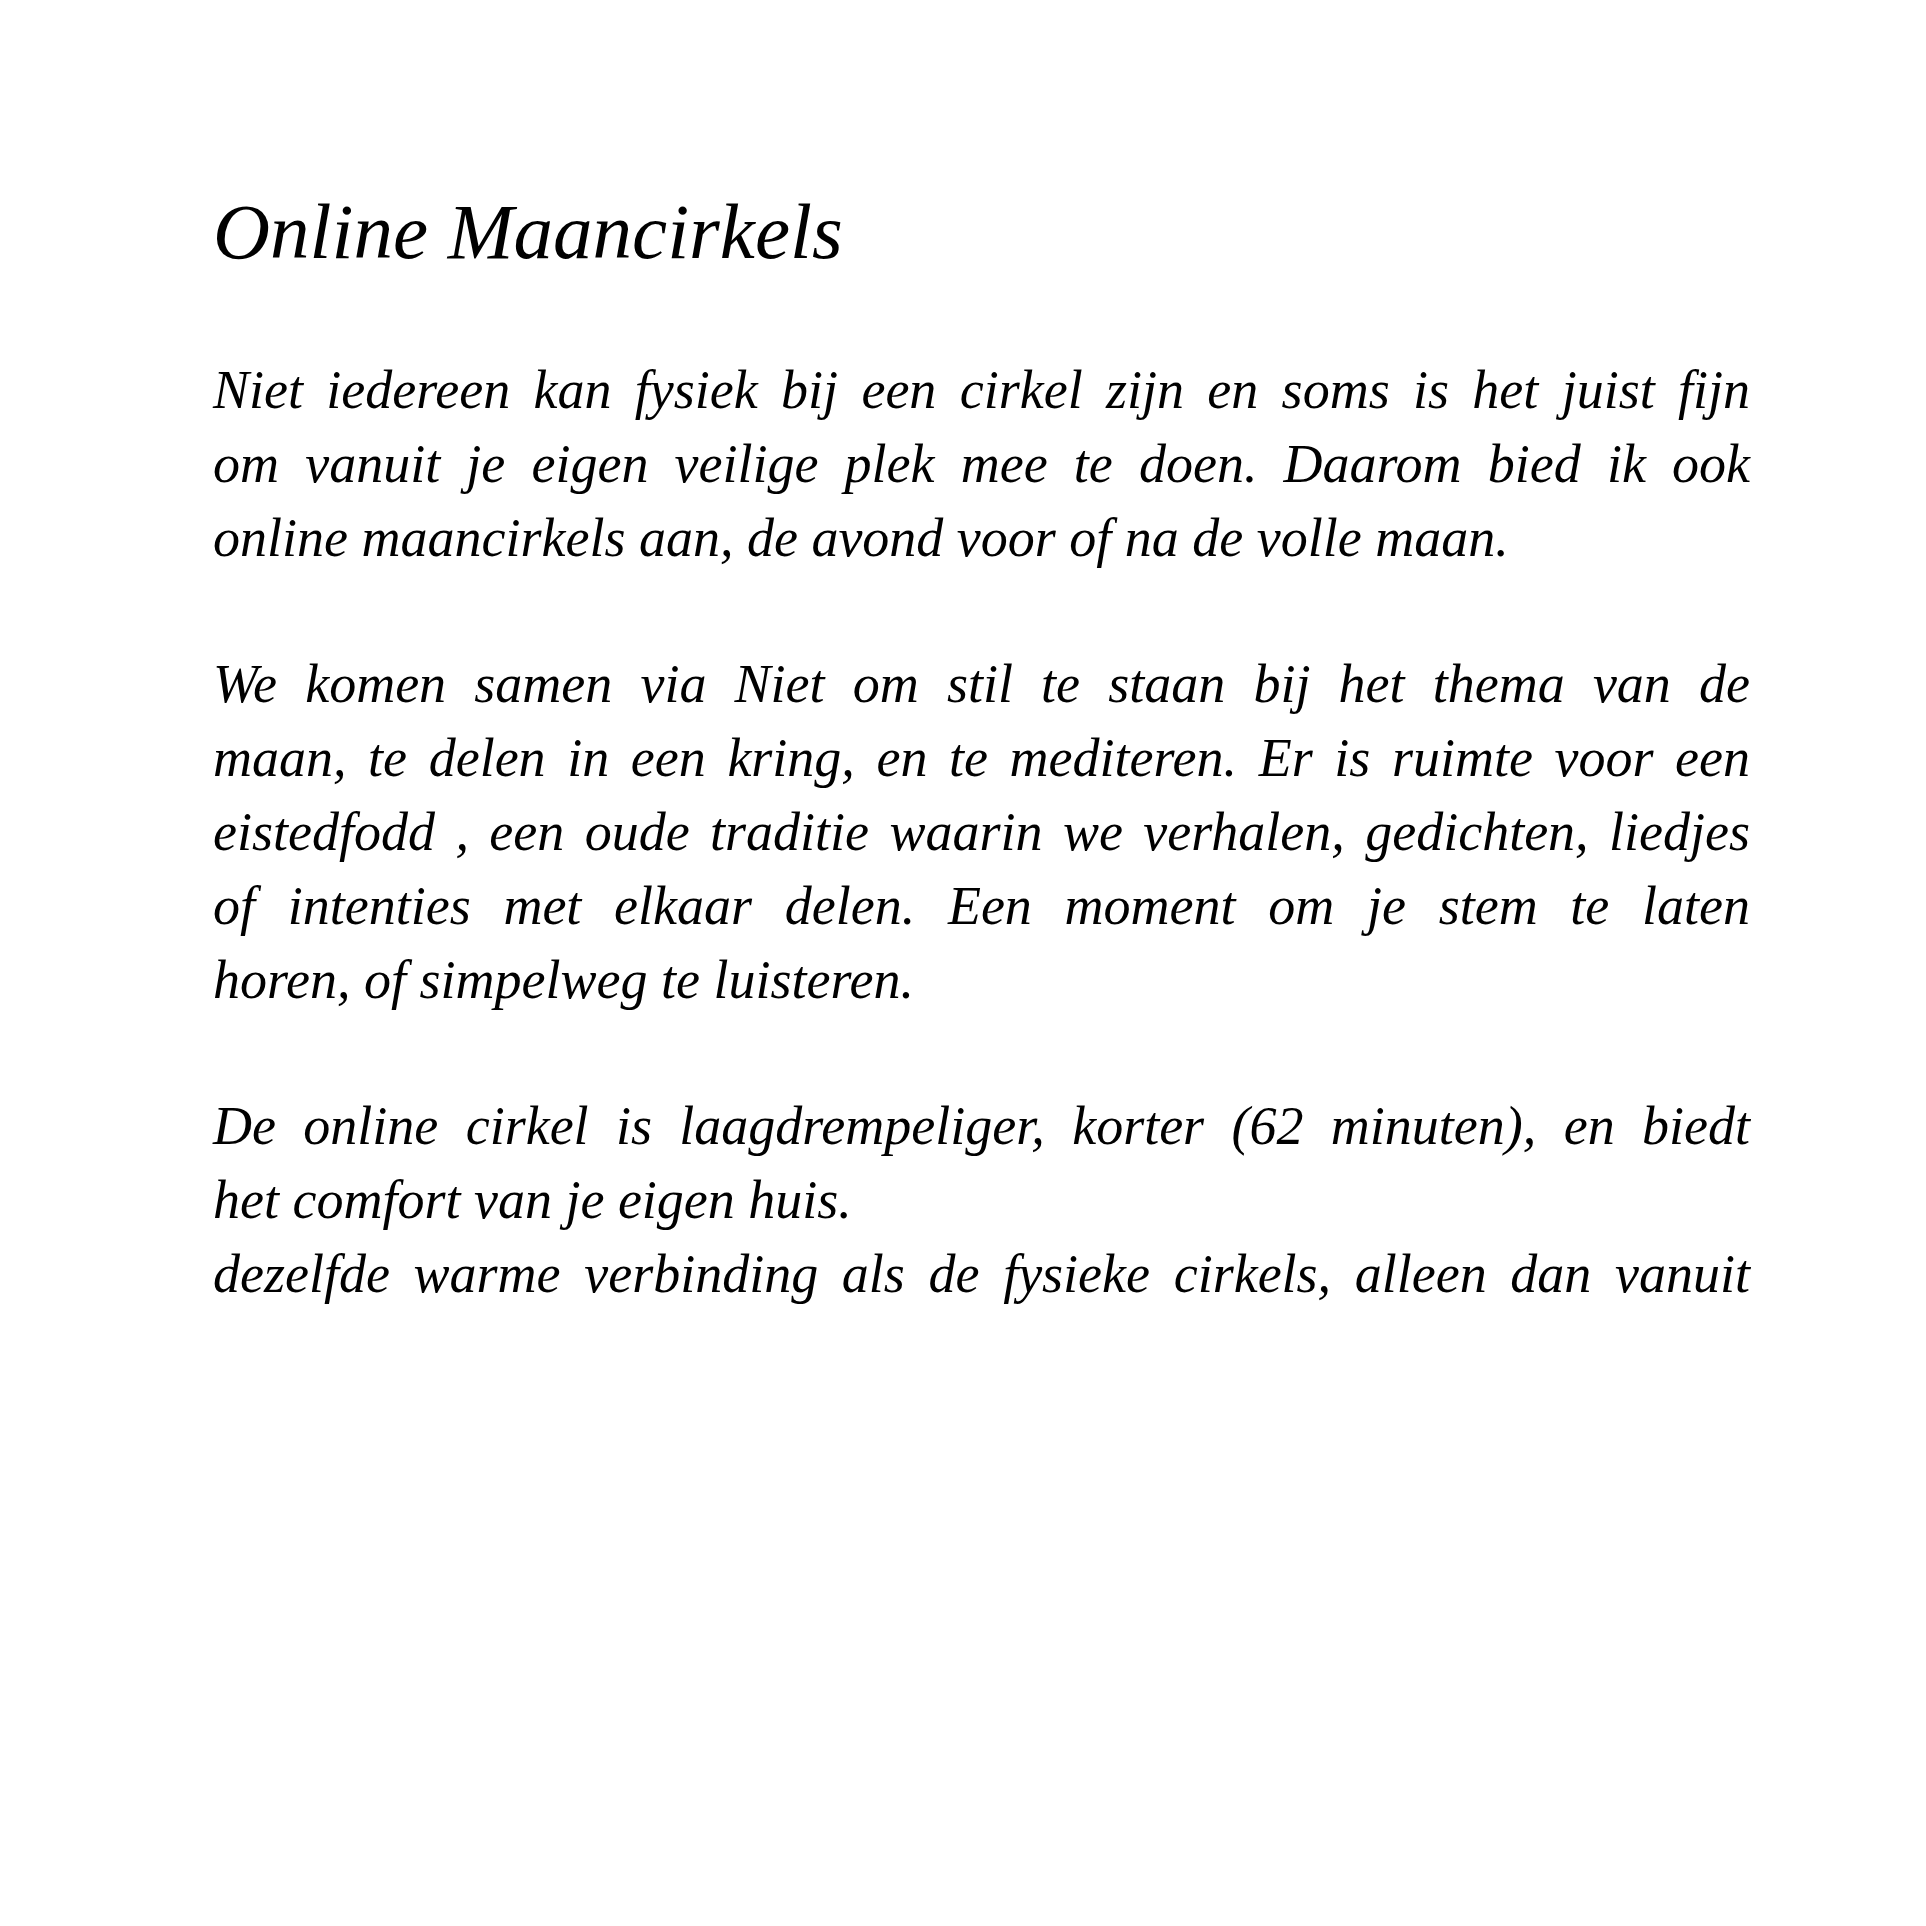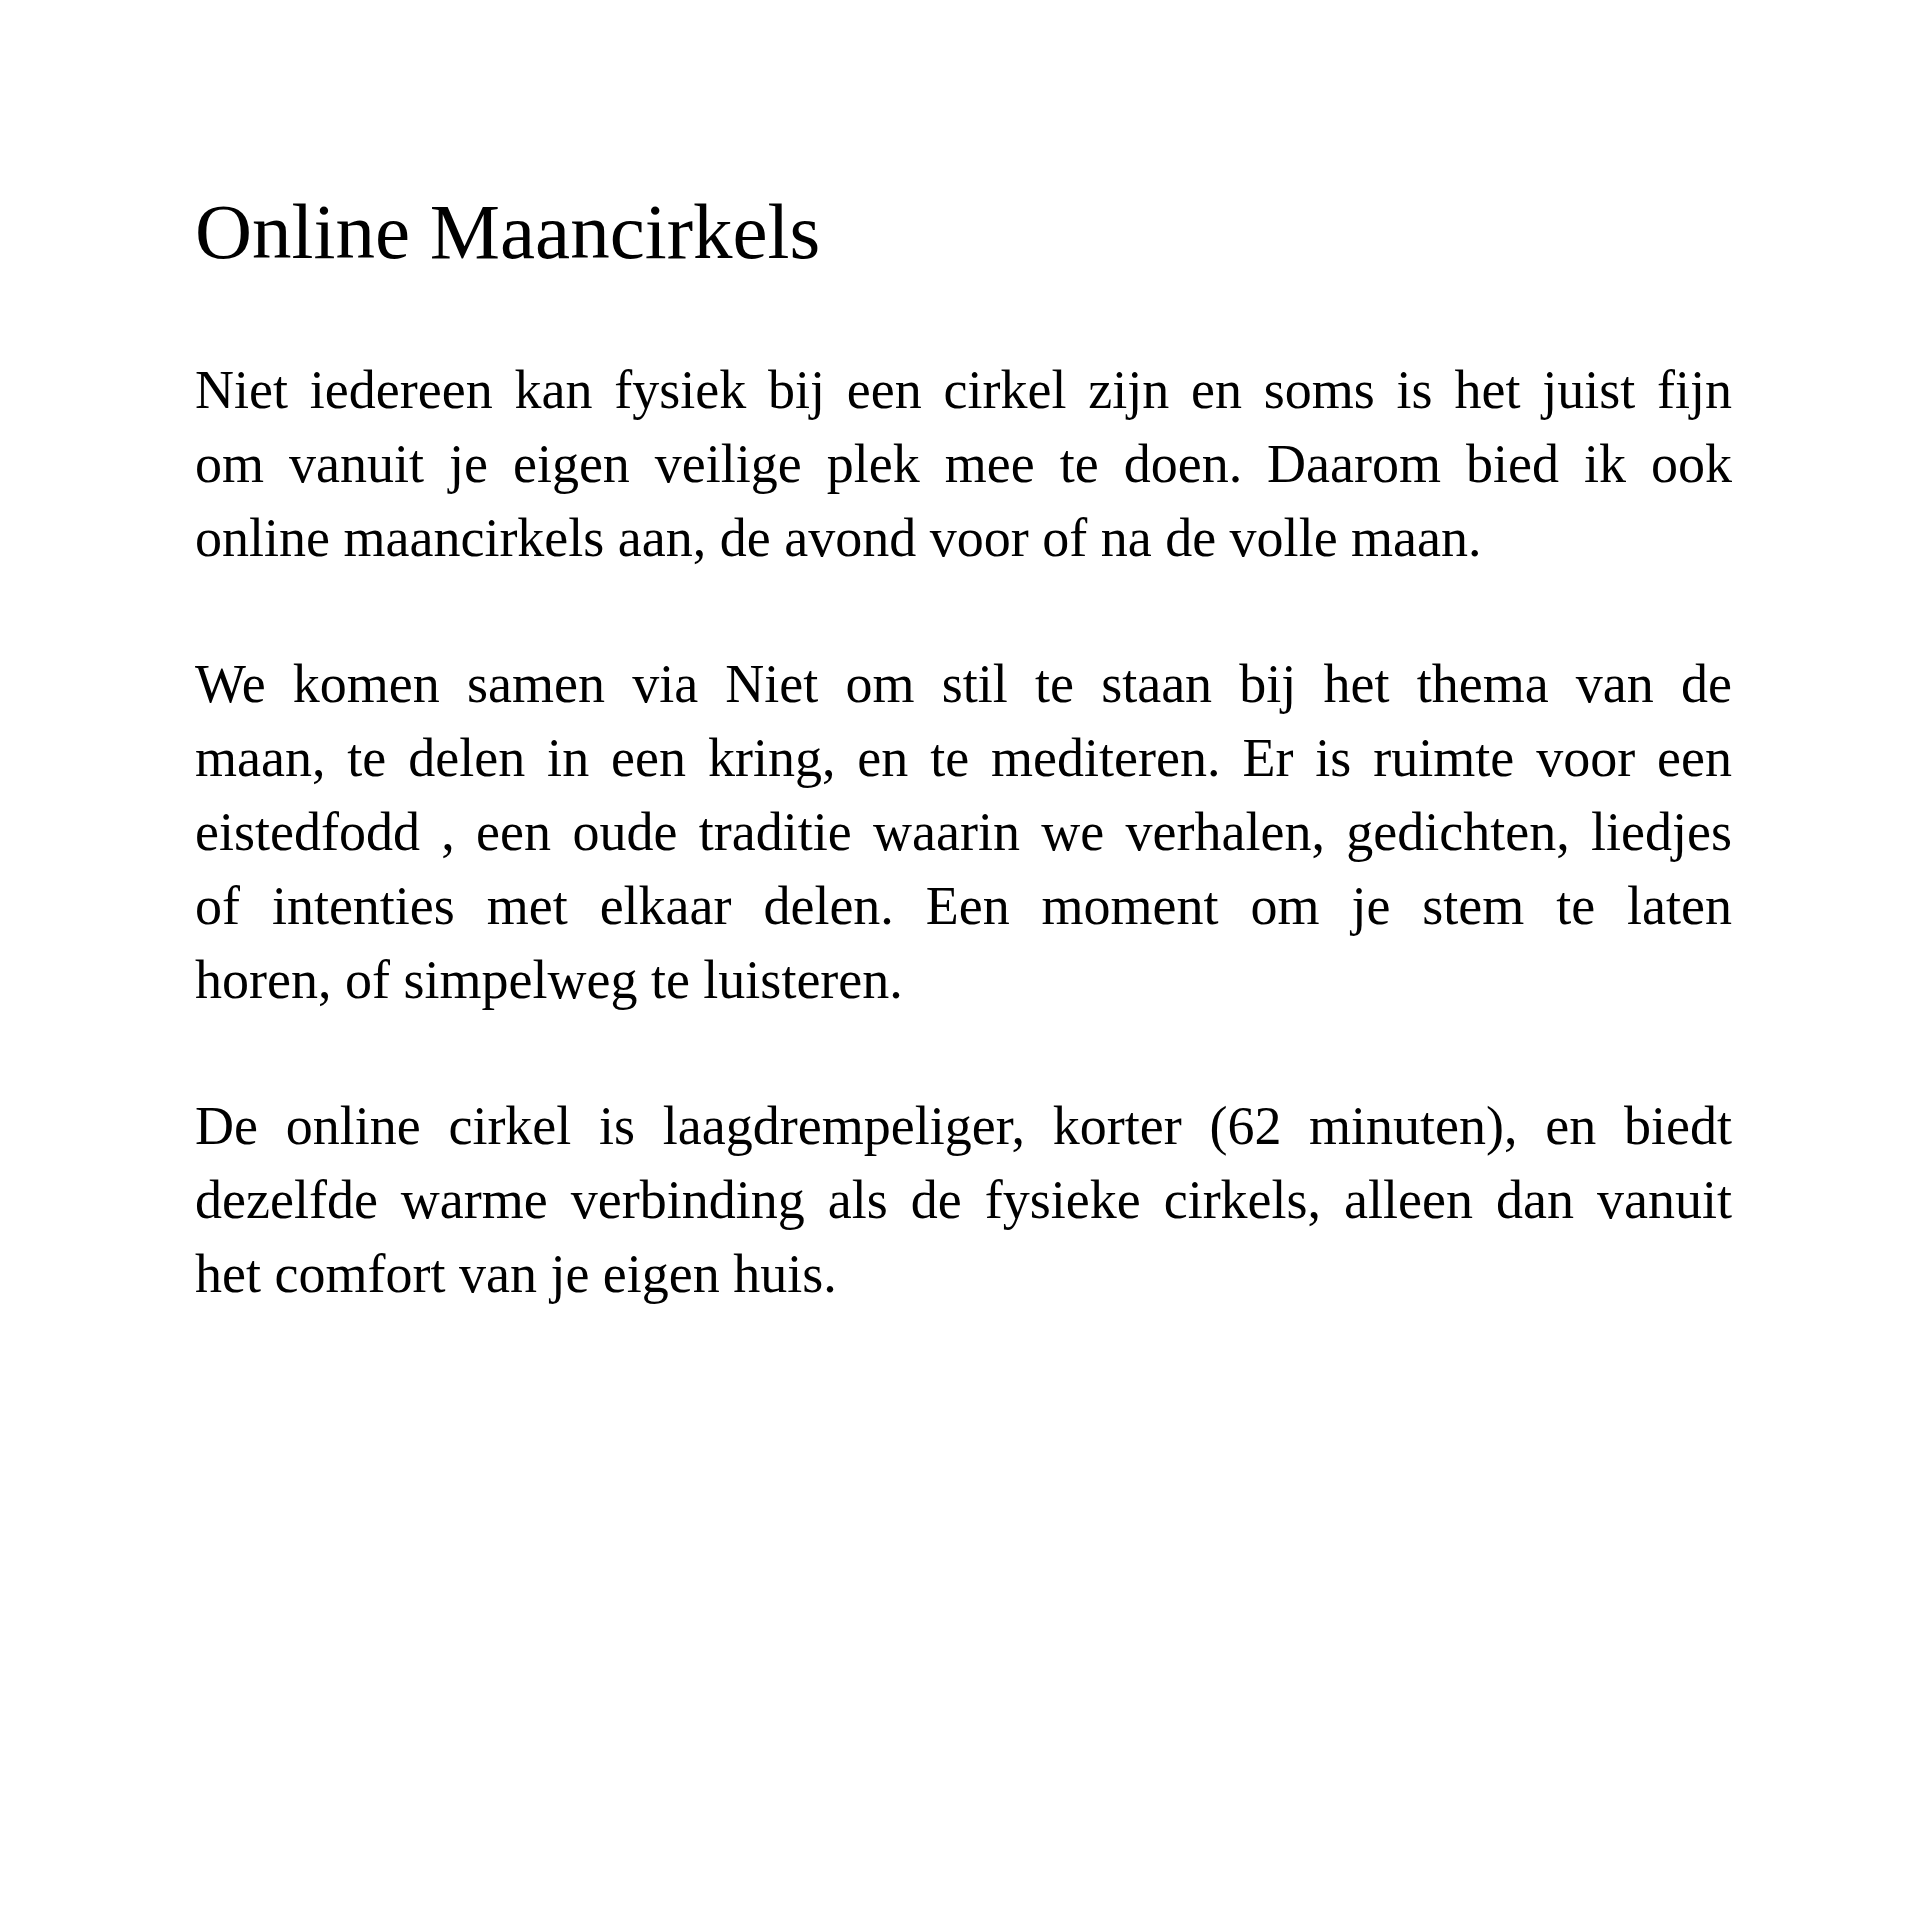--- a/index.html
+++ b/index.html
@@ -10,23 +10,24 @@
     width: 1926px;
     height: 1926px;
     background: #ffffff;
     font-family: "Liberation Serif", "DejaVu Serif", serif;
     color: #000000;
     position: relative;
     overflow: hidden;
   }
   .content {
     position: absolute;
-    left: 195px;
+    left: 213px;
     top: 195px;
     width: 1537px;
+    font-style: italic;
   }
   h1.title {
     font-size: 79px;
     line-height: 74px;
     font-weight: normal;
     margin: 0 0 84px 0;
     padding: 0;
     white-space: nowrap;
   }
   .para {
@@ -61,18 +62,18 @@
   <div class="para">
     <div class="line">We komen samen via Niet om stil te staan bij het thema van de</div>
     <div class="line">maan, te delen in een kring, en te mediteren. Er is ruimte voor een</div>
     <div class="line">eistedfodd , een oude traditie waarin we verhalen, gedichten, liedjes</div>
     <div class="line">of intenties met elkaar delen. Een moment om je stem te laten</div>
     <div class="line last">horen, of simpelweg te luisteren.</div>
   </div>
 
   <div class="para">
     <div class="line">De online cirkel is laagdrempeliger, korter (62 minuten), en biedt</div>
+    <div class="line last">het comfort van je eigen huis.</div>
     <div class="line">dezelfde warme verbinding als de fysieke cirkels, alleen dan vanuit</div>
-    <div class="line last">het comfort van je eigen huis.</div>
   </div>
 
 </div>
 
 
 </body></html>

